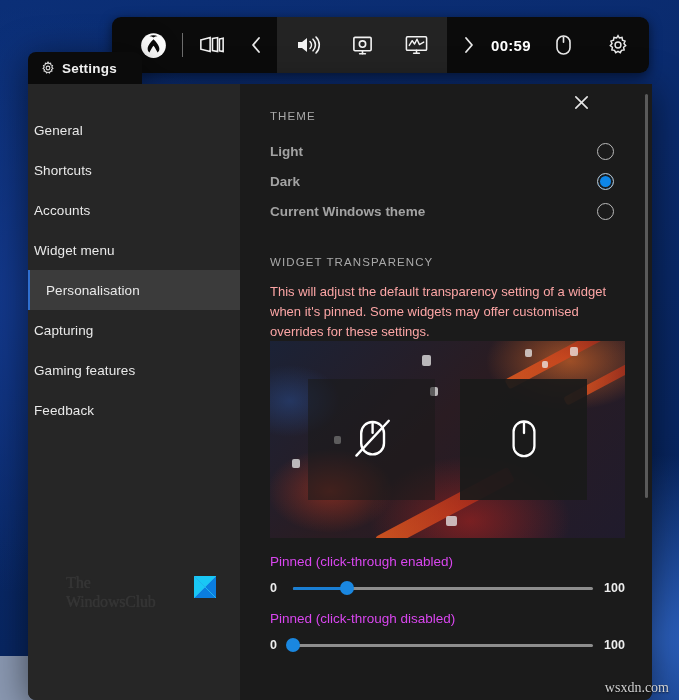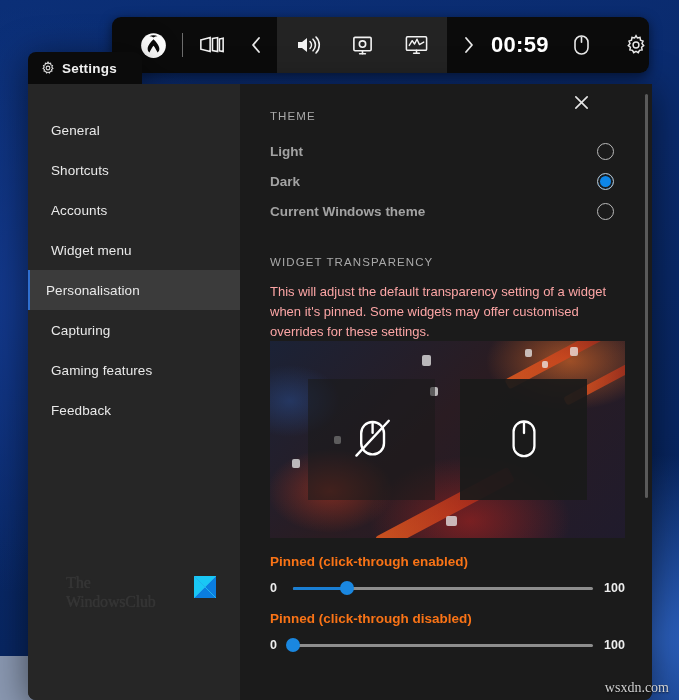--- a/index.html
+++ b/index.html
@@ -64,21 +64,21 @@
     color: #f2f2f2;
     cursor: pointer;
   }
   .gb-btn svg { display:block; }
   .gb-sep {
     width: 1px; height: 24px;
     background: #6d6d6d;
     margin: 0 2px;
   }
   .gb-clock {
-    font-size: 22px;
+    font-size: 15px;
     font-weight: bold;
     color: #ffffff;
     letter-spacing: 0.3px;
     padding: 0 6px;
     font-family: "Liberation Sans", sans-serif;
   }
   .gb-chevron { width: 34px; height: 56px; display:flex; align-items:center; justify-content:center; color:#e8e8e8; cursor:pointer;}
 
   
   #settings-window {
@@ -128,21 +128,21 @@
   #sidebar {
     width: 212px;
     background: #262626;
     padding-top: 26px;
     flex: 0 0 212px;
     position: relative;
   }
   .nav-item {
     height: 40px;
     display: flex; align-items: center;
-    padding-left: 23px;
+    padding-left: 6px;
     color: #e9e9e9;
     font-size: 13.5px;
     cursor: pointer;
     letter-spacing: 0.1px;
   }
   .nav-item.selected {
     background: #3b3b3b;
     border-left: 2px solid #2f6fd0;
     padding-left: 16px;
   }
@@ -247,23 +247,23 @@
     width: 127px; height: 121px;
     display: flex; align-items: center; justify-content: center;
   }
   #ov-left  { left: 38px;  background: rgba(26,26,26,0.58); }
   #ov-right { left: 190px; background: rgba(26,26,26,0.93); }
   .ov-panel svg { display: block; }
 
   
   .slider-block { margin-top: 16px; }
   .slider-label {
-    color: #f97316;
+    color: #d946ef;
     font-size: 13.5px;
-    font-weight: bold;
+    font-weight: normal;
     margin-bottom: 12px;
   }
   .slider-row { display: flex; align-items: center; gap: 11px; }
   .slider-end { color: #ededed; font-size: 12.5px; font-weight: bold; min-width: 12px; }
   .slider-end.max { min-width: 26px; }
   .slider-track {
     position: relative;
     flex: 1;
     height: 3px;
     background: #8e8e8e;

